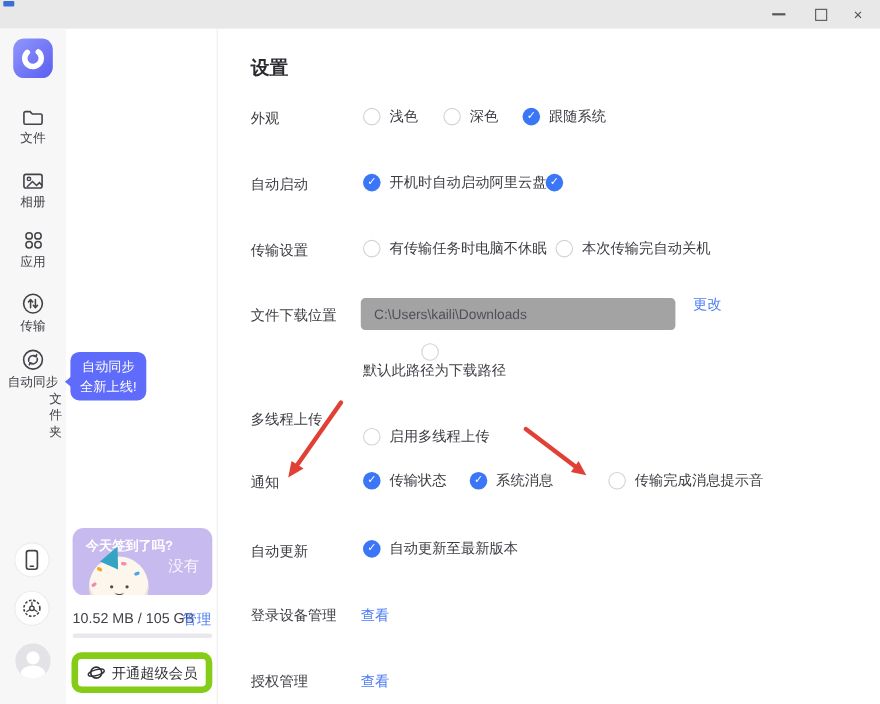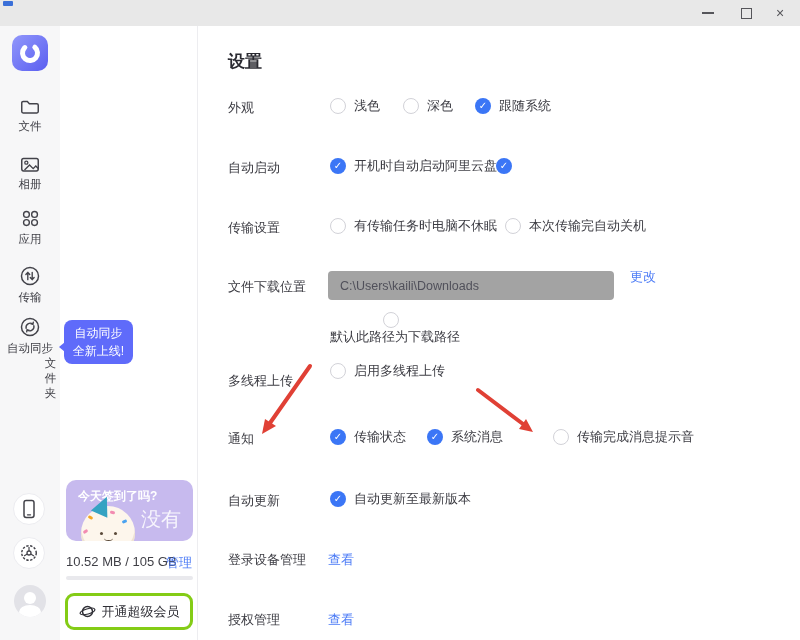--- a/index.html
+++ b/index.html
@@ -28,32 +28,32 @@
   .avatar .head{position:absolute;left:10px;top:7px;width:12px;height:12px;border-radius:50%;background:#fff;}
   .avatar .body{position:absolute;left:5px;top:20px;width:22px;height:14px;border-radius:50%;background:#fff;}
   
   .tooltip{position:absolute;left:64px;top:320px;width:69px;height:44px;background:#5f6bfa;border-radius:8px;
            color:#fff;font-size:12px;line-height:18px;display:flex;flex-direction:column;align-items:center;justify-content:center;}
   .tooltip:before{content:"";position:absolute;left:-5px;top:22px;border-top:5px solid transparent;
                   border-bottom:5px solid transparent;border-right:6px solid #5f6bfa;}
   
   .promo{position:absolute;left:66px;top:480px;width:127px;height:61px;border-radius:10px;background:#c7baee;overflow:hidden;}
   .promo-q{position:absolute;left:12px;top:8px;font-size:12px;color:#ffffff;font-weight:bold;}
-  .promo-a{position:absolute;right:12px;top:26px;font-size:20px;color:rgba(255,255,255,.85);}
+  .promo-a{position:absolute;right:12px;top:26px;font-size:14px;color:rgba(255,255,255,.85);}
   .donut{position:absolute;left:15px;top:26px;width:54px;height:54px;border-radius:50%;background:#fdf6ec;
          box-shadow:inset 0 -6px 0 rgba(230,215,195,.6);}
   .hat{position:absolute;left:28px;top:16px;width:0;height:0;border-left:9px solid transparent;border-right:9px solid transparent;
        border-bottom:19px solid #35a3c2;transform:rotate(24deg);}
   .sprinkle{position:absolute;width:5px;height:3px;border-radius:2px;}
   .eye{position:absolute;width:3px;height:3px;border-radius:50%;background:#5a4a3a;}
   .mouth{position:absolute;left:39px;top:56px;width:9px;height:5px;border-bottom:1.5px solid #5a4a3a;border-radius:50%;}
   .storage{position:absolute;left:66px;top:554px;font-size:13px;color:#3f3f46;}
   .manage{position:absolute;left:166px;top:554px;font-size:13px;color:#4d7cf6;cursor:pointer;}
   .progress{position:absolute;left:66px;top:576px;width:127px;height:4px;border-radius:2px;background:#e9e9ed;}
-  .member-btn{position:absolute;left:65px;top:593px;width:128px;height:37px;border:3px solid #84cc16;border-radius:9px;
+  .member-btn{position:absolute;left:65px;top:593px;width:128px;height:37px;border:6px solid #84cc16;border-radius:9px;
               background:#fff;box-sizing:border-box;display:flex;align-items:center;justify-content:center;
               font-size:13px;color:#2f2f36;cursor:pointer;}
   .member-btn svg{margin-right:6px;}
   
   .page-title{position:absolute;left:228px;top:50px;font-size:17px;font-weight:bold;color:#2a2a31;}
   .row-label{position:absolute;left:228px;font-size:13px;color:#3c3c43;}
   .opt{position:absolute;display:flex;align-items:center;height:18px;font-size:13px;color:#3c3c43;cursor:pointer;}
   .cb{width:16px;height:16px;border-radius:50%;margin-right:8px;box-sizing:border-box;
       display:flex;align-items:center;justify-content:center;flex:none;}
   .cb.on{background:#3b76f6;color:#fff;font-size:10px;font-weight:bold;line-height:16px;}
@@ -225,21 +225,21 @@
 
   <div class="row-label" style="top:278px;">文件下载位置</div>
   <input class="path-input" readonly="" value="C:\Users\kaili\Downloads" style="">
   <div class="link" style="left:630px;top:268px;">更改</div>
   <div class="opt" style="left:330px;top:312px;flex-direction:column;">
     <span class="cb off"></span>
     <span>默认此路径为下载路径</span>
   </div>
 
   <div class="row-label" style="top:372px;">多线程上传</div>
-  <div class="opt" style="left:330px;top:362px;font-family:Liberation Serif, serif;">
+  <div class="opt" style="left:330px;top:388px;font-family:Liberation Serif, serif;">
     <span class="cb off"></span>
     <span>启用多线程上传</span>
   </div>
 
   <div class="row-label" style="top:430px;">通知</div>
   <div class="opt" style="left:330px;top:428px;">
     <span class="cb on">✓</span>
     <span>传输状态</span>
   </div>
   <div class="opt" style="left:427px;top:428px;">

